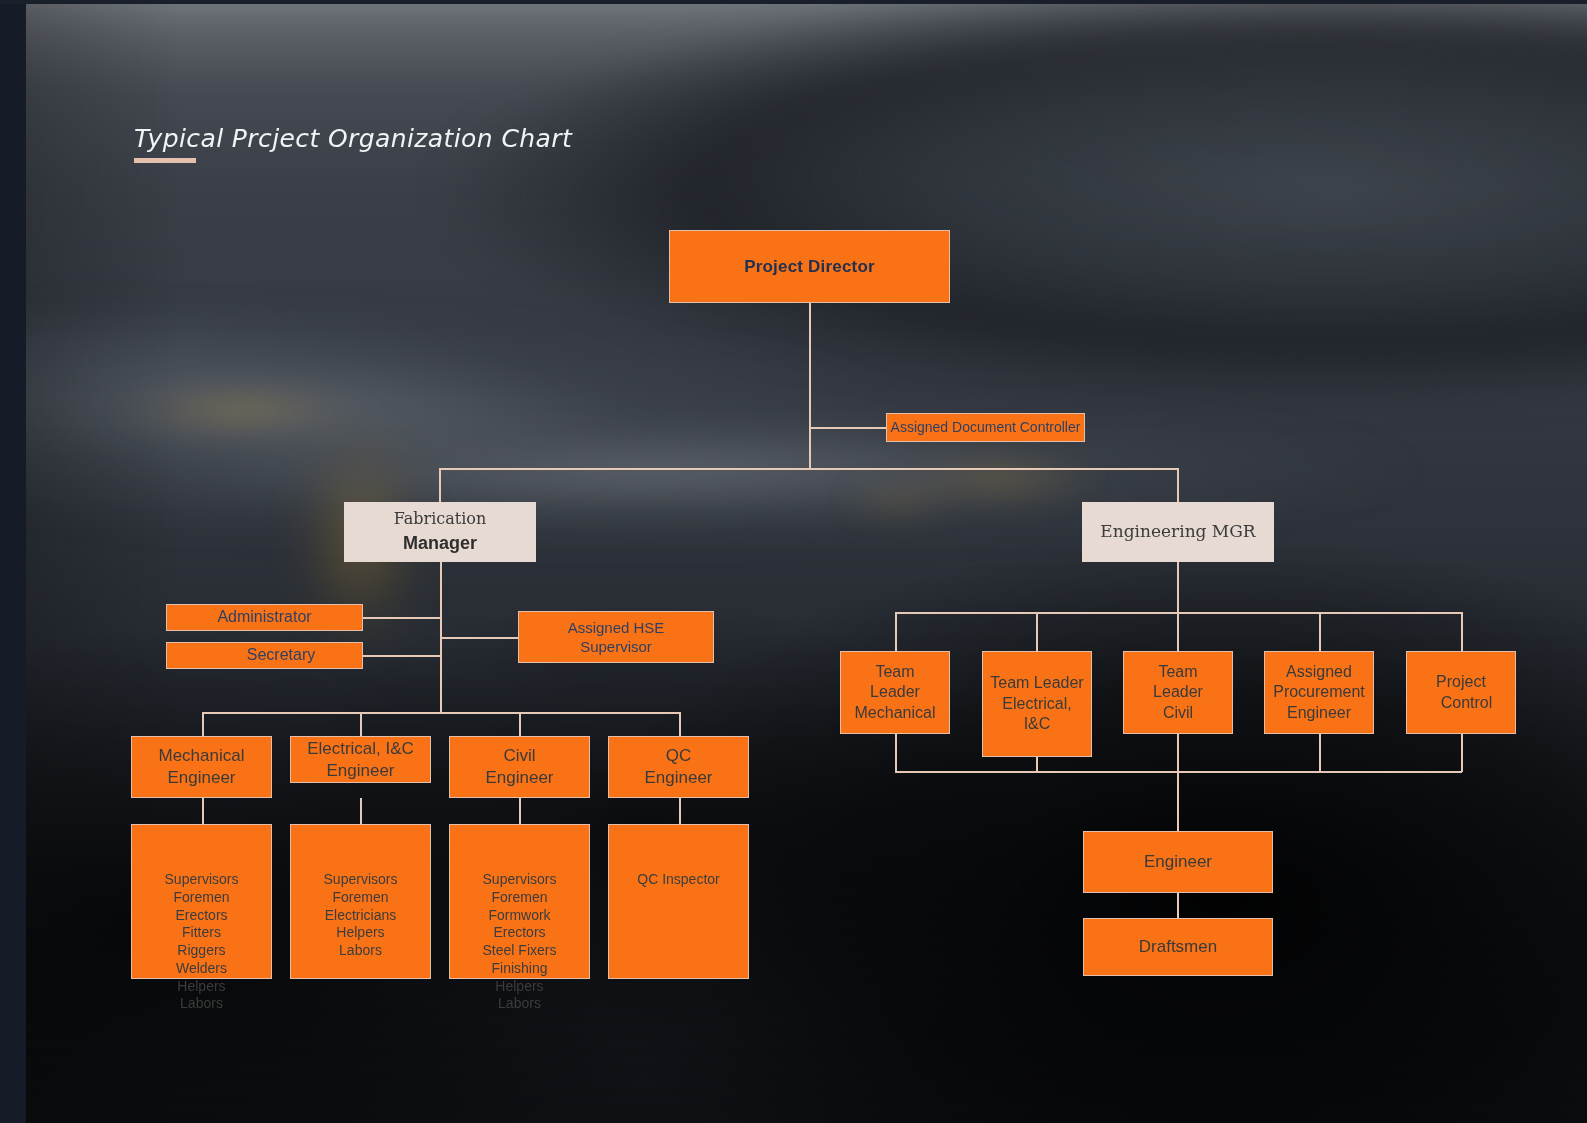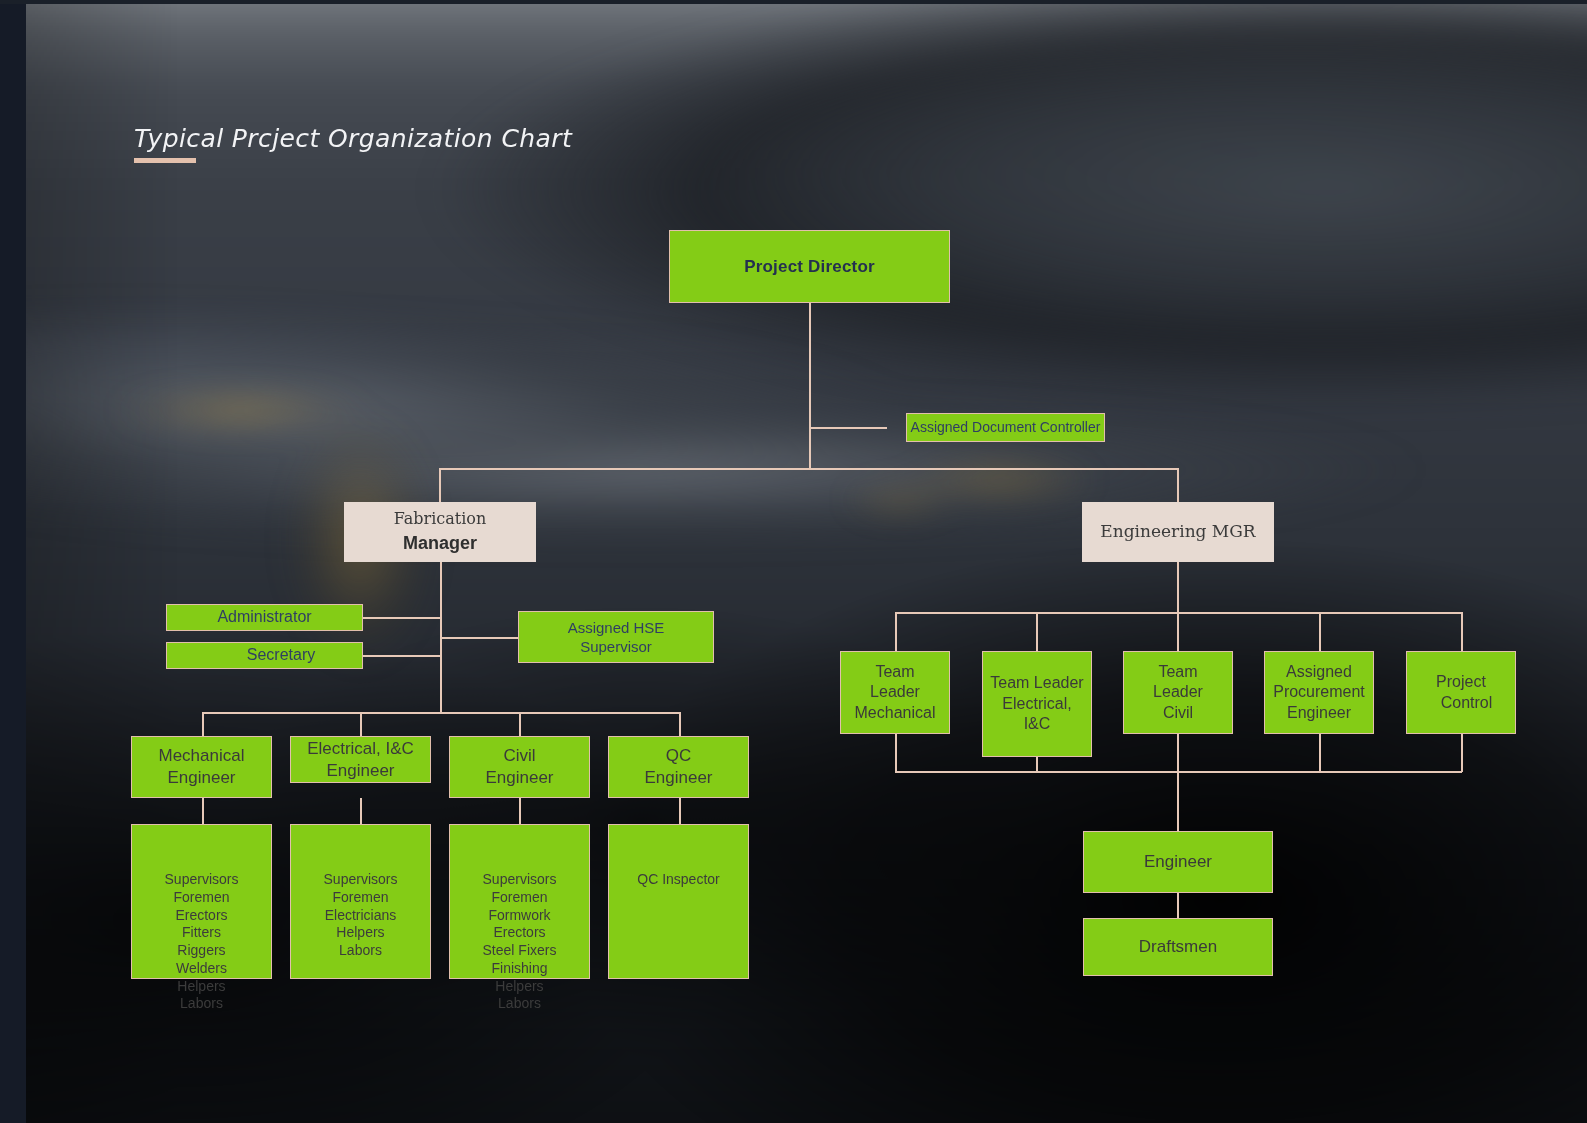--- a/index.html
+++ b/index.html
@@ -141,21 +141,21 @@
   
   .node {
     position: absolute;
     border: 1.6px solid #e2bfac;
     display: flex;
     align-items: center;
     justify-content: center;
     text-align: center;
     line-height: 1.28;
   }
-  .node.white { background: #84cc16; }
+  .node.white { background: #f97316; }
   .node.beige { background: #e7dad2; border-color: #e7dad2; }        
 
   .t-director {
     font-weight: bold;
     font-size: 17px;
     color: #24304f;
     letter-spacing: 0.2px;
   }
   .t-docctl {
     font-size: 14px;
@@ -266,21 +266,21 @@
   <div class="ln v" style="left:1319px; top:733px; height:39px;"></div>
   <div class="ln v" style="left:1461px; top:733px; height:39px;"></div>
   <div class="ln h" style="left:895px; top:771px; width:567px;"></div>
   <div class="ln v" style="left:1177px; top:771px; height:60px;"></div>
   <div class="ln v" style="left:1177px; top:893px; height:25px;"></div>
 
   <div class="node white" style="left:669px; top:230px; width:281px; height:73px;">
     <span class="t-director">Project Director</span>
   </div>
 
-  <div class="node white" style="left:886px; top:413px; width:199px; height:29px;margin-left:20px;">
+  <div class="node white" style="left:886px; top:413px; width:199px; height:29px;">
     <span class="t-docctl">Assigned Document Controller</span>
   </div>
 
   <div class="node beige" style="left:1082px; top:502px; width:192px; height:60px;">
     <span class="t-engmgr">Engineering MGR</span>
   </div>
 
   <div class="node beige" style="left:344px; top:502px; width:192px; height:60px;">
     <span>
       <span class="t-mgr-line1">Fabrication</span>

